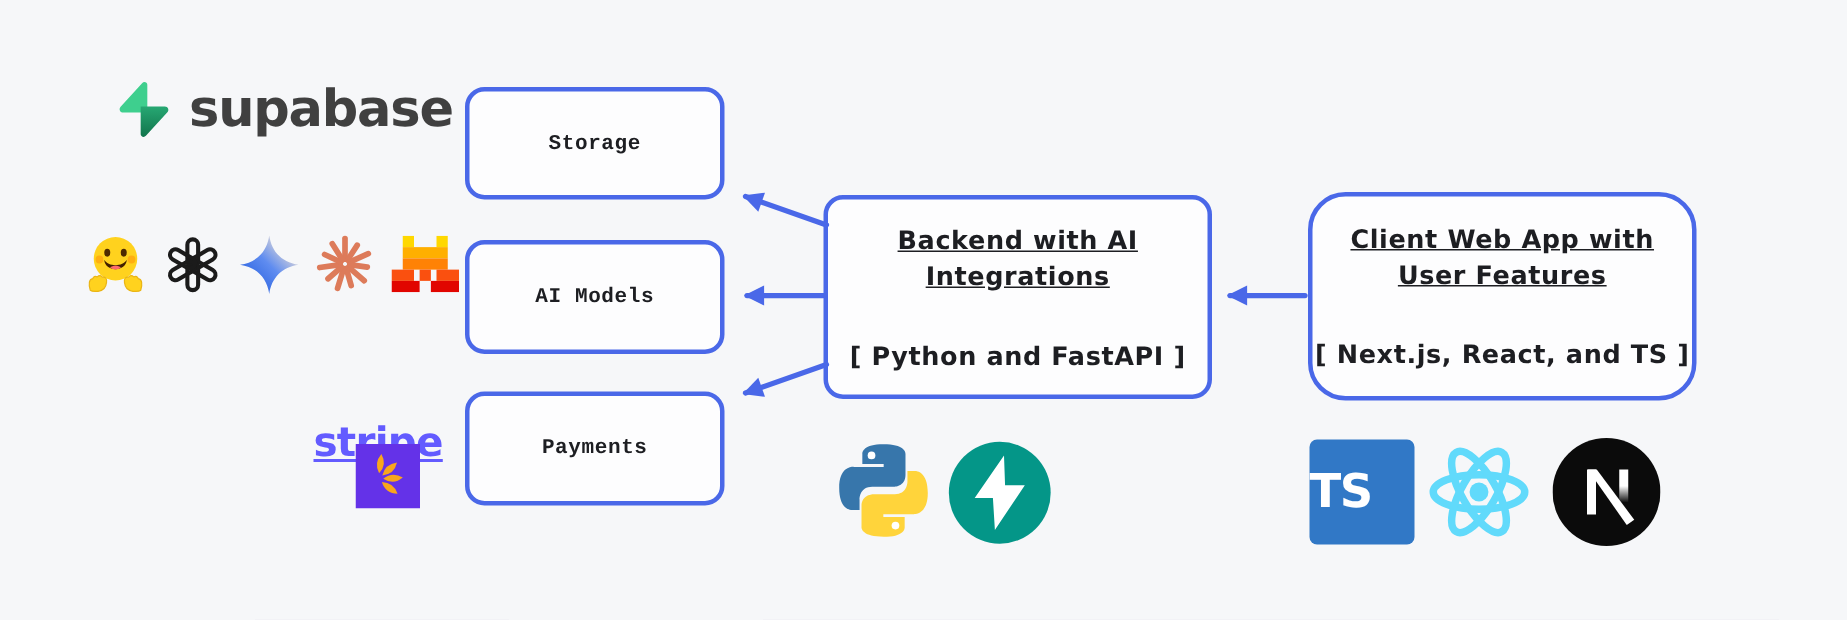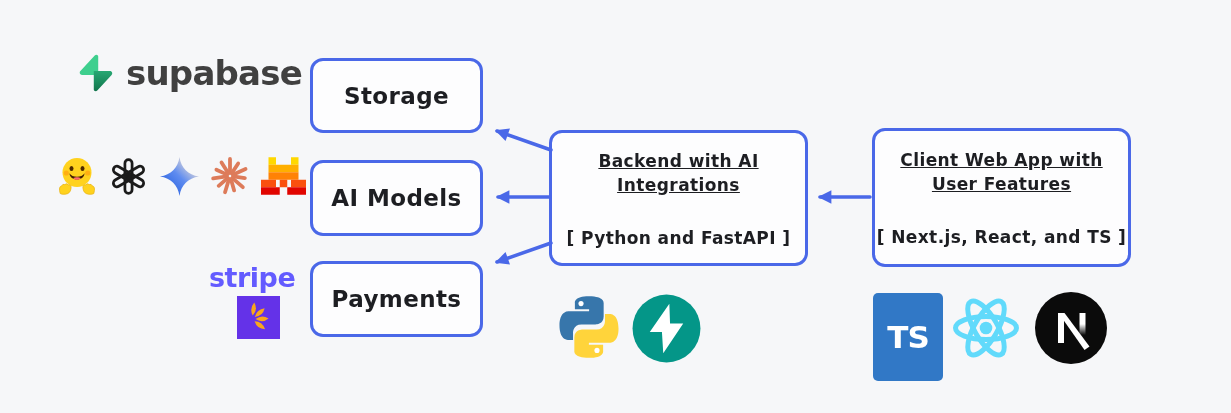--- a/index.html
+++ b/index.html
@@ -7,31 +7,31 @@
     position:relative;width:1231px;height:413px;background:#f6f7f9;
     font-family:"DejaVu Sans","Liberation Sans",sans-serif;overflow:hidden;
   }
   .abs{position:absolute;}
   
   .dbox{
     position:absolute;border:3.5px solid #4a68e8;border-radius:13px;
     background:#fdfdfe;display:flex;flex-direction:column;align-items:center;justify-content:center;
     color:#1d1e22;font-weight:700;letter-spacing:.4px;text-align:center;
   }
-  .dbox .lbl{font-size:23px;}
+  .dbox .lbl{font-size:14px;font-family:Liberation Mono, monospace;}
   .dbox .line{font-size:17px;line-height:24px;text-decoration:underline;}
   .dbox .stack{font-size:17px;margin-top:31px;}
   
   .supabase{display:flex;align-items:center;gap:11px;}
   .supabase .word{font-size:34px;font-weight:700;color:#404040;letter-spacing:-.8px;}
   .aiRow{display:flex;align-items:center;gap:11px;}
   .stripeWord{font-size:27px;font-weight:800;color:#635bff;letter-spacing:-.5px;}
   .tsTile{
-    width:70px;height:88px;background:#3178c6;border-radius:5px;
-    display:flex;align-items:center;justify-content:center;
+    width:70px;height:70px;background:#3178c6;border-radius:5px;
+    display:flex;align-items:center;
     color:#ffffff;font-size:31px;font-weight:800;letter-spacing:-1px;
   }
   svg{display:block;}
 </style>
 </head>
 <body>
 
 <div class="canvas">
 
   <div class="abs supabase" style="left:77px;top:52px;">
@@ -118,21 +118,21 @@
         <rect x="10" y="20" width="40" height="10" fill="#ff8205"></rect>
         <rect x="0" y="30" width="20" height="10" fill="#fa500f"></rect>
         <rect x="25" y="30" width="10" height="10" fill="#fa500f"></rect>
         <rect x="40" y="30" width="20" height="10" fill="#fa500f"></rect>
         <rect x="0" y="40" width="25" height="10" fill="#e10500"></rect>
         <rect x="35" y="40" width="25" height="10" fill="#e10500"></rect>
       </svg>
     </span>
   </div>
 
-  <div class="abs stripeWord" style="left:209px;top:262px;">stripe</div>
+  <div class="abs stripeWord" style="left:209px;top:280px;text-decoration:underline;">stripe</div>
   <div class="abs" style="left:237px;top:296px;">
     <svg width="43" height="43" viewBox="0 0 43 43">
       <rect width="43" height="43" fill="#6432e8"></rect>
       <g transform="translate(15,23)" fill="#f9a61c">
         <path d="M3.5 0 Q9.5 -5 16.5 -1.2 Q10.5 4.2 3.5 0 Z" transform="rotate(-78)"></path>
         <path d="M3.5 0 Q9.5 -5 16.5 -1.2 Q10.5 4.2 3.5 0 Z" transform="rotate(-36)"></path>
         <path d="M3.5 0 Q9.5 -5 16.5 -1.2 Q10.5 4.2 3.5 0 Z" transform="rotate(2)"></path>
         <path d="M3.5 0 Q9.5 -5 16.5 -1.2 Q10.5 4.2 3.5 0 Z" transform="rotate(42)"></path>
       </g>
     </svg>
@@ -149,21 +149,21 @@
   <div class="dbox" style="left:310px;top:160px;width:167px;height:70px;">
     <div class="lbl">AI Models</div>
   </div>
 
   <div class="dbox" style="left:549px;top:130px;width:253px;height:130px;">
     <div class="line">Backend with AI</div>
     <div class="line">Integrations</div>
     <div class="stack">[ Python and FastAPI ]</div>
   </div>
 
-  <div class="dbox" style="left:872px;top:128px;width:253px;height:133px;">
+  <div class="dbox" style="left:872px;top:128px;width:253px;height:133px;border-radius:25px;">
     <div class="line">Client Web App with</div>
     <div class="line">User Features</div>
     <div class="stack">[ Next.js, React, and TS ]</div>
   </div>
 
   <svg class="abs" style="left:0;top:0;pointer-events:none;" width="1231" height="413">
     <defs>
       <marker id="ah" viewBox="0 0 12 12" refX="9.5" refY="6" markerWidth="4.6" markerHeight="4.6" orient="auto">
         <path d="M1 1 L11 6 L1 11 Z" fill="#4a68e8"></path>
       </marker>

